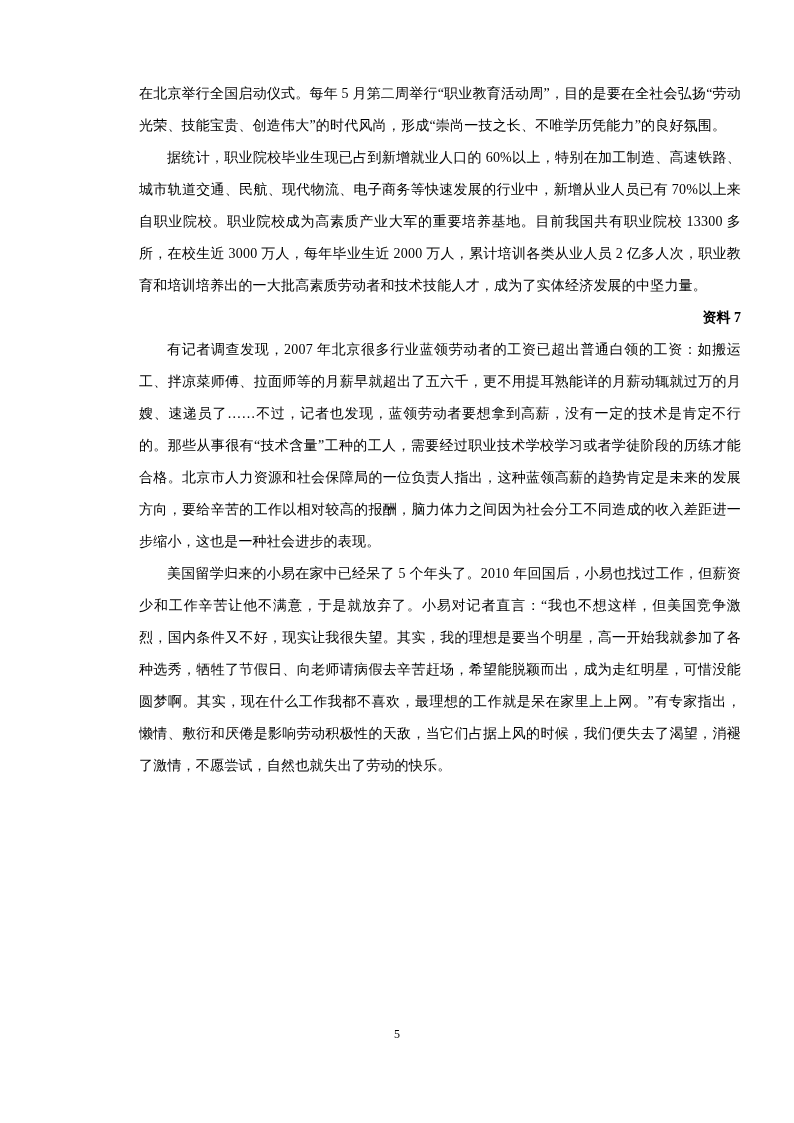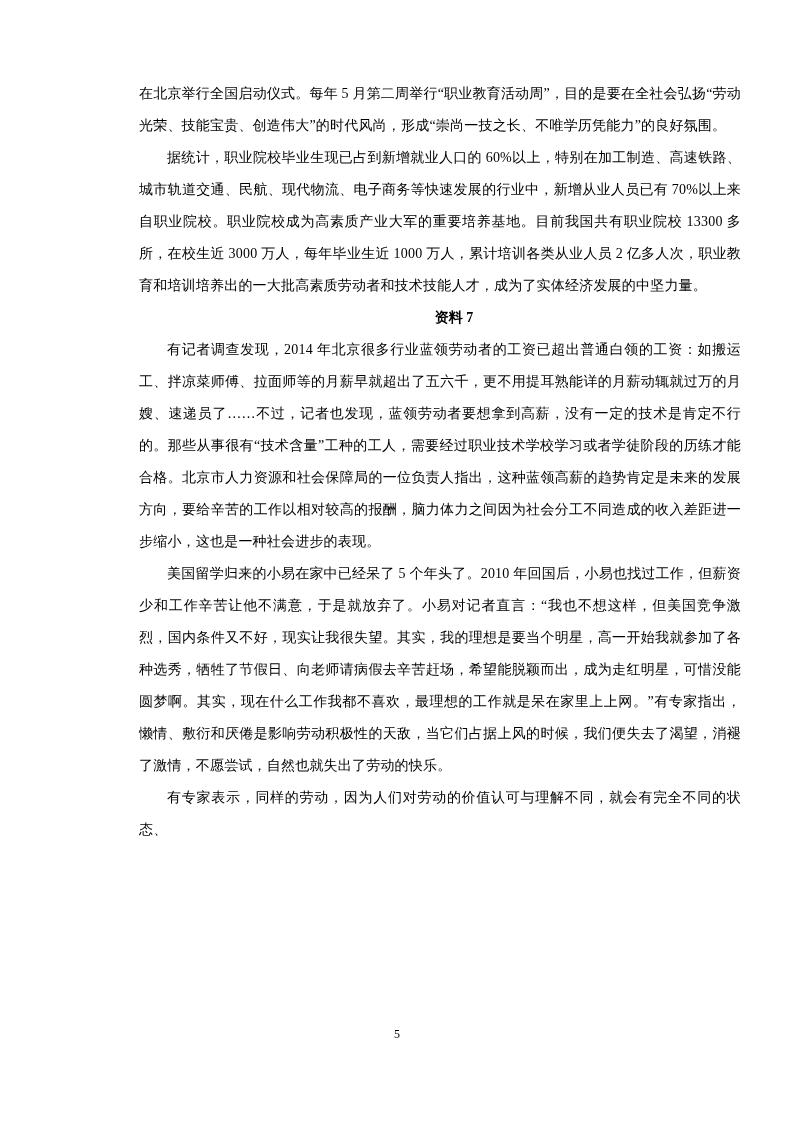--- a/index.html
+++ b/index.html
@@ -27,39 +27,38 @@
     text-justify: inter-ideograph;
     letter-spacing: 0.2px;
     word-break: break-all;
   }
   .para.indent { text-indent: 2em; }
   .heading {
     font-size: 14px;
     line-height: 32px;
     font-weight: bold;
     text-indent: 2em;
-    text-align: center;
+    text-align: right;
   }
   .page-number {
     position: absolute;
     left: 0;
     top: 1026px;
     width: 100%;
     text-align: center;
     font-size: 12px;
     line-height: 16px;
     color: #000000;
   }
 </style>
 </head>
 <body>
 
 <div class="page">
   <div class="content">
     <p class="para">在北京举行全国启动仪式。每年 5 月第二周举行“职业教育活动周”，目的是要在全社会弘扬“劳动光荣、技能宝贵、创造伟大”的时代风尚，形成“崇尚一技之长、不唯学历凭能力”的良好氛围。</p>
-    <p class="para indent">据统计，职业院校毕业生现已占到新增就业人口的 60%以上，特别在加工制造、高速铁路、城市轨道交通、民航、现代物流、电子商务等快速发展的行业中，新增从业人员已有 70%以上来自职业院校。职业院校成为高素质产业大军的重要培养基地。目前我国共有职业院校 13300 多所，在校生近 3000 万人，每年毕业生近 1000 万人，累计培训各类从业人员 2 亿多人次，职业教育和培训培养出的一大批高素质劳动者和技术技能人才，成为了实体经济发展的中坚力量。</p>
+    <p class="para indent">据统计，职业院校毕业生现已占到新增就业人口的 60%以上，特别在加工制造、高速铁路、城市轨道交通、民航、现代物流、电子商务等快速发展的行业中，新增从业人员已有 70%以上来自职业院校。职业院校成为高素质产业大军的重要培养基地。目前我国共有职业院校 13300 多所，在校生近 3000 万人，每年毕业生近 2000 万人，累计培训各类从业人员 2 亿多人次，职业教育和培训培养出的一大批高素质劳动者和技术技能人才，成为了实体经济发展的中坚力量。</p>
     <p class="heading">资料 7</p>
-    <p class="para indent">有记者调查发现，2014 年北京很多行业蓝领劳动者的工资已超出普通白领的工资：如搬运工、拌凉菜师傅、拉面师等的月薪早就超出了五六千，更不用提耳熟能详的月薪动辄就过万的月嫂、速递员了……不过，记者也发现，蓝领劳动者要想拿到高薪，没有一定的技术是肯定不行的。那些从事很有“技术含量”工种的工人，需要经过职业技术学校学习或者学徒阶段的历练才能合格。北京市人力资源和社会保障局的一位负责人指出，这种蓝领高薪的趋势肯定是未来的发展方向，要给辛苦的工作以相对较高的报酬，脑力体力之间因为社会分工不同造成的收入差距进一步缩小，这也是一种社会进步的表现。</p>
+    <p class="para indent">有记者调查发现，2007 年北京很多行业蓝领劳动者的工资已超出普通白领的工资：如搬运工、拌凉菜师傅、拉面师等的月薪早就超出了五六千，更不用提耳熟能详的月薪动辄就过万的月嫂、速递员了……不过，记者也发现，蓝领劳动者要想拿到高薪，没有一定的技术是肯定不行的。那些从事很有“技术含量”工种的工人，需要经过职业技术学校学习或者学徒阶段的历练才能合格。北京市人力资源和社会保障局的一位负责人指出，这种蓝领高薪的趋势肯定是未来的发展方向，要给辛苦的工作以相对较高的报酬，脑力体力之间因为社会分工不同造成的收入差距进一步缩小，这也是一种社会进步的表现。</p>
     <p class="para indent">美国留学归来的小易在家中已经呆了 5 个年头了。2010 年回国后，小易也找过工作，但薪资少和工作辛苦让他不满意，于是就放弃了。小易对记者直言：“我也不想这样，但美国竞争激烈，国内条件又不好，现实让我很失望。其实，我的理想是要当个明星，高一开始我就参加了各种选秀，牺牲了节假日、向老师请病假去辛苦赶场，希望能脱颖而出，成为走红明星，可惜没能圆梦啊。其实，现在什么工作我都不喜欢，最理想的工作就是呆在家里上上网。”有专家指出，懒情、敷衍和厌倦是影响劳动积极性的天敌，当它们占据上风的时候，我们便失去了渴望，消褪了激情，不愿尝试，自然也就失出了劳动的快乐。</p>
-    <p class="para indent">有专家表示，同样的劳动，因为人们对劳动的价值认可与理解不同，就会有完全不同的状态、</p>
   </div>
   <div class="page-number">5</div>
 </div>
 
 </body></html>

